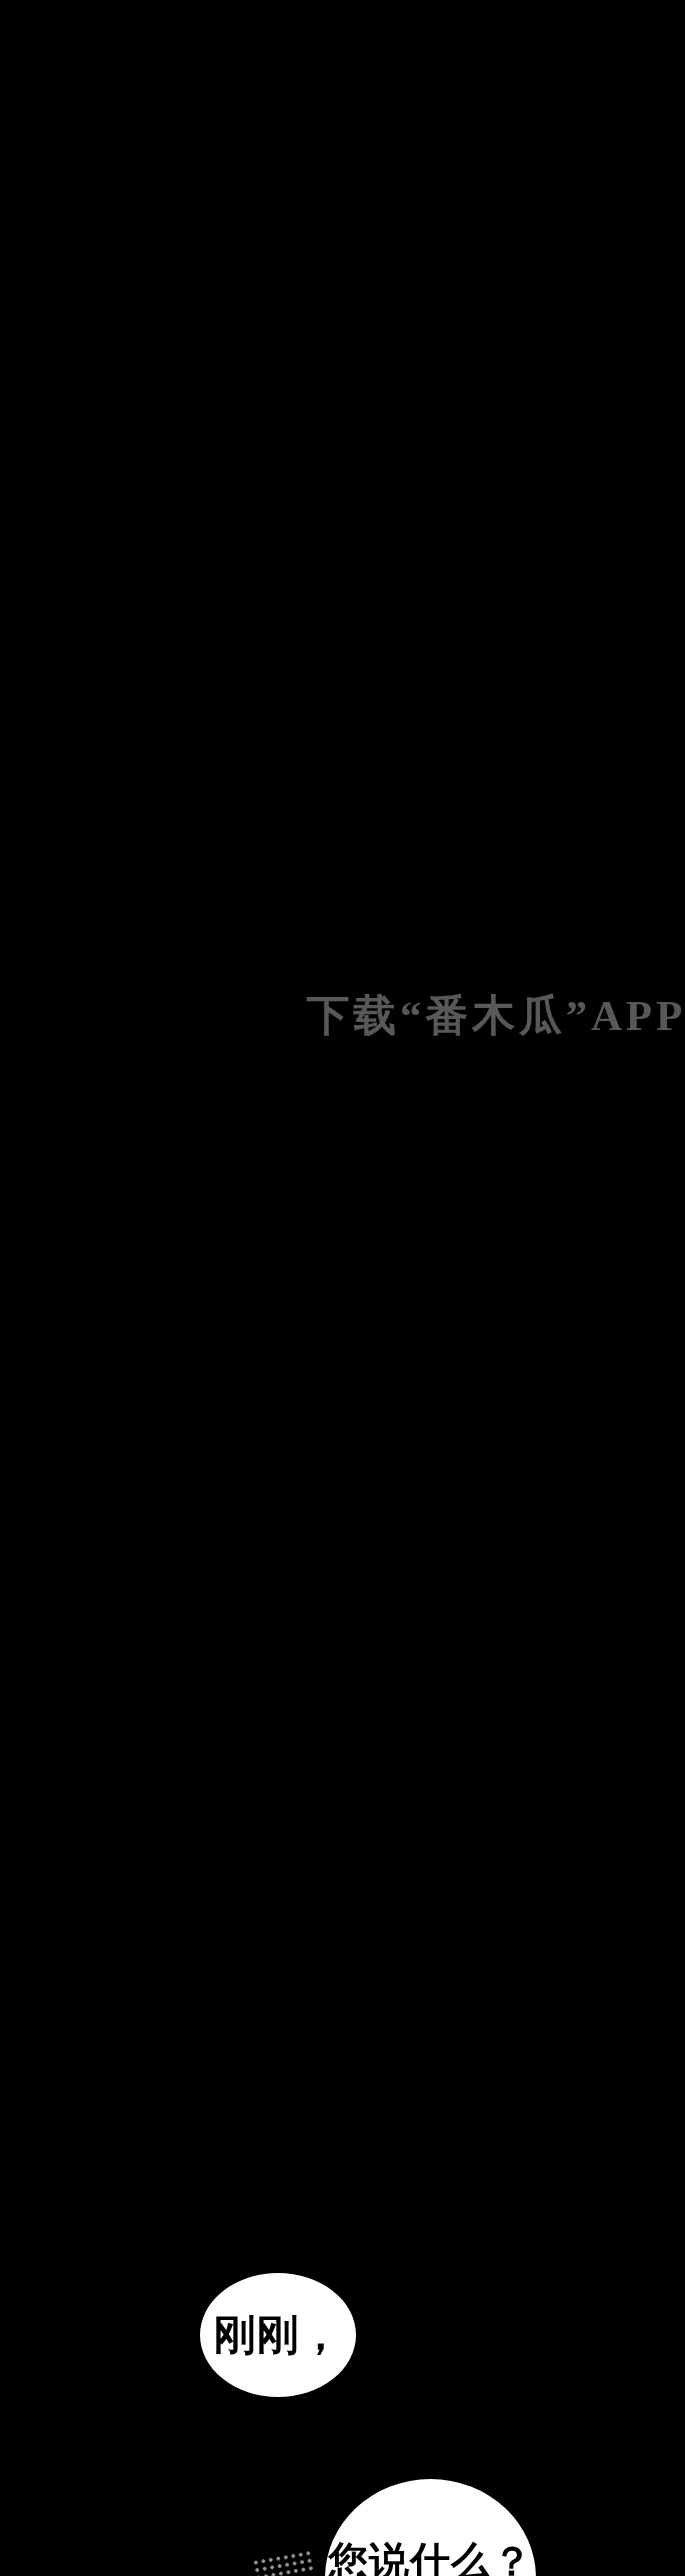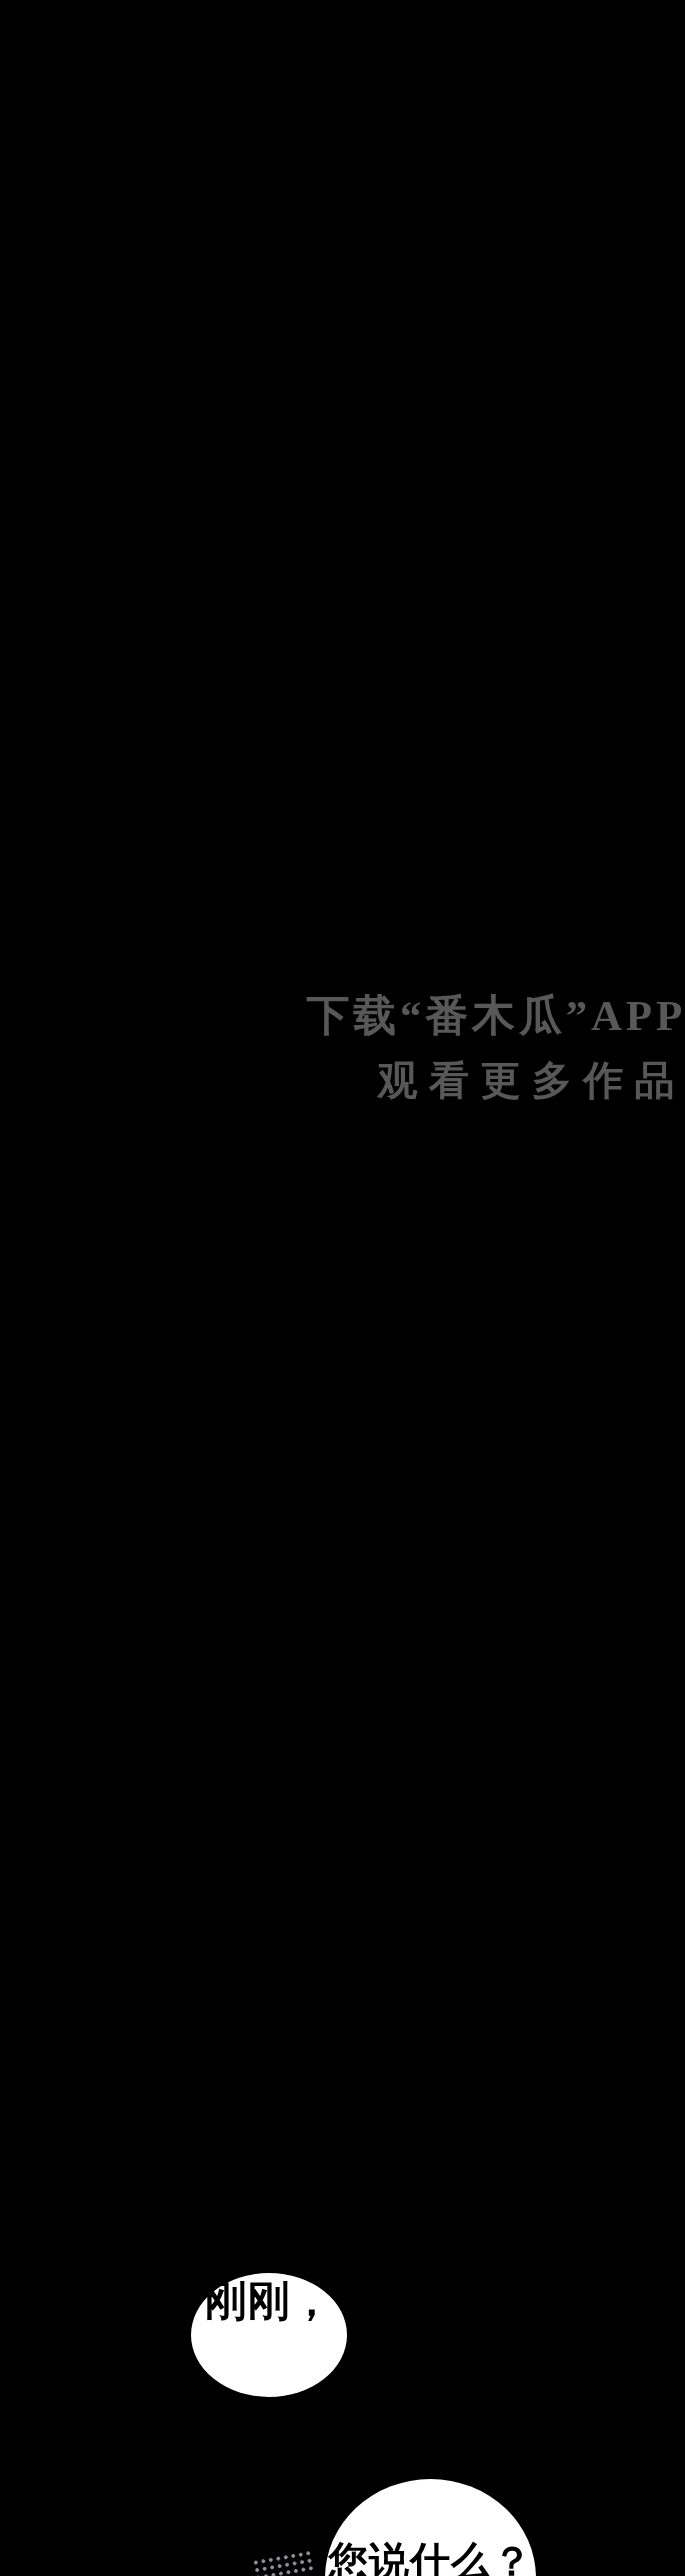--- a/index.html
+++ b/index.html
@@ -41,22 +41,22 @@
   
   #p5{left:51;top:2228;width:463;height:194;
       background:
         repeating-conic-gradient(from 0deg at 62% 42%, rgba(255,255,255,.035) 0deg 1.2deg, rgba(0,0,0,0) 1.2deg 6deg),
         radial-gradient(ellipse at 62% 42%, #453d44 0%, #353036 38%, #272329 75%, #1f1c21 100%);}
   .corner-beige{position:absolute;left:-5.7px;top:-3.8px;width:63px;height:29px;background:#97897c;
       transform:rotate(-6deg) skewX(-28deg);}
   
   .bubble{position:absolute;background:#fff;border-radius:50%;color:#000;
       font-weight:900;text-align:center;}
-  #b1{left:191px;top:2273px;width:156px;height:124px;
-      display:flex;align-items:flex-start;justify-content:center;
+  #b1{left:200px;top:2273px;width:156px;height:124px;
+      display:flex;align-items:center;justify-content:center;
       font-size:42px;letter-spacing:1px;}
   #b2{left:325px;top:2479px;width:211px;height:198px;padding-top:0;
       font-size:40px;letter-spacing:1px;}
   #b2 .t{margin-top:55px;}
   
   #tone{left:253px;top:2554px;width:61px;height:23px;transform:rotate(-10deg);
       background-image:radial-gradient(circle, rgba(160,160,170,.9) 1.5px, transparent 2.1px);
       background-size:7.6px 7.6px;}
 </style>
 </head>
@@ -73,21 +73,20 @@
 <div id="p2" class="panel halftone">
   <div class="rot">
     
     
   </div>
 
 </div>
 
 <div id="wm" class="abs">
   <div class="w1">下载“番木瓜”APP</div>
-  <div class="w2">观看更多作品</div>
 </div>
 
 <div id="p3" class="panel halftone">
   <div class="h3">
     <div>作为万众瞩目的 白松集团的继承人</div>
     <div>白夕星疑似倒卖违禁品 正在接受警方调查</div>
   </div>
 
 </div>
 

